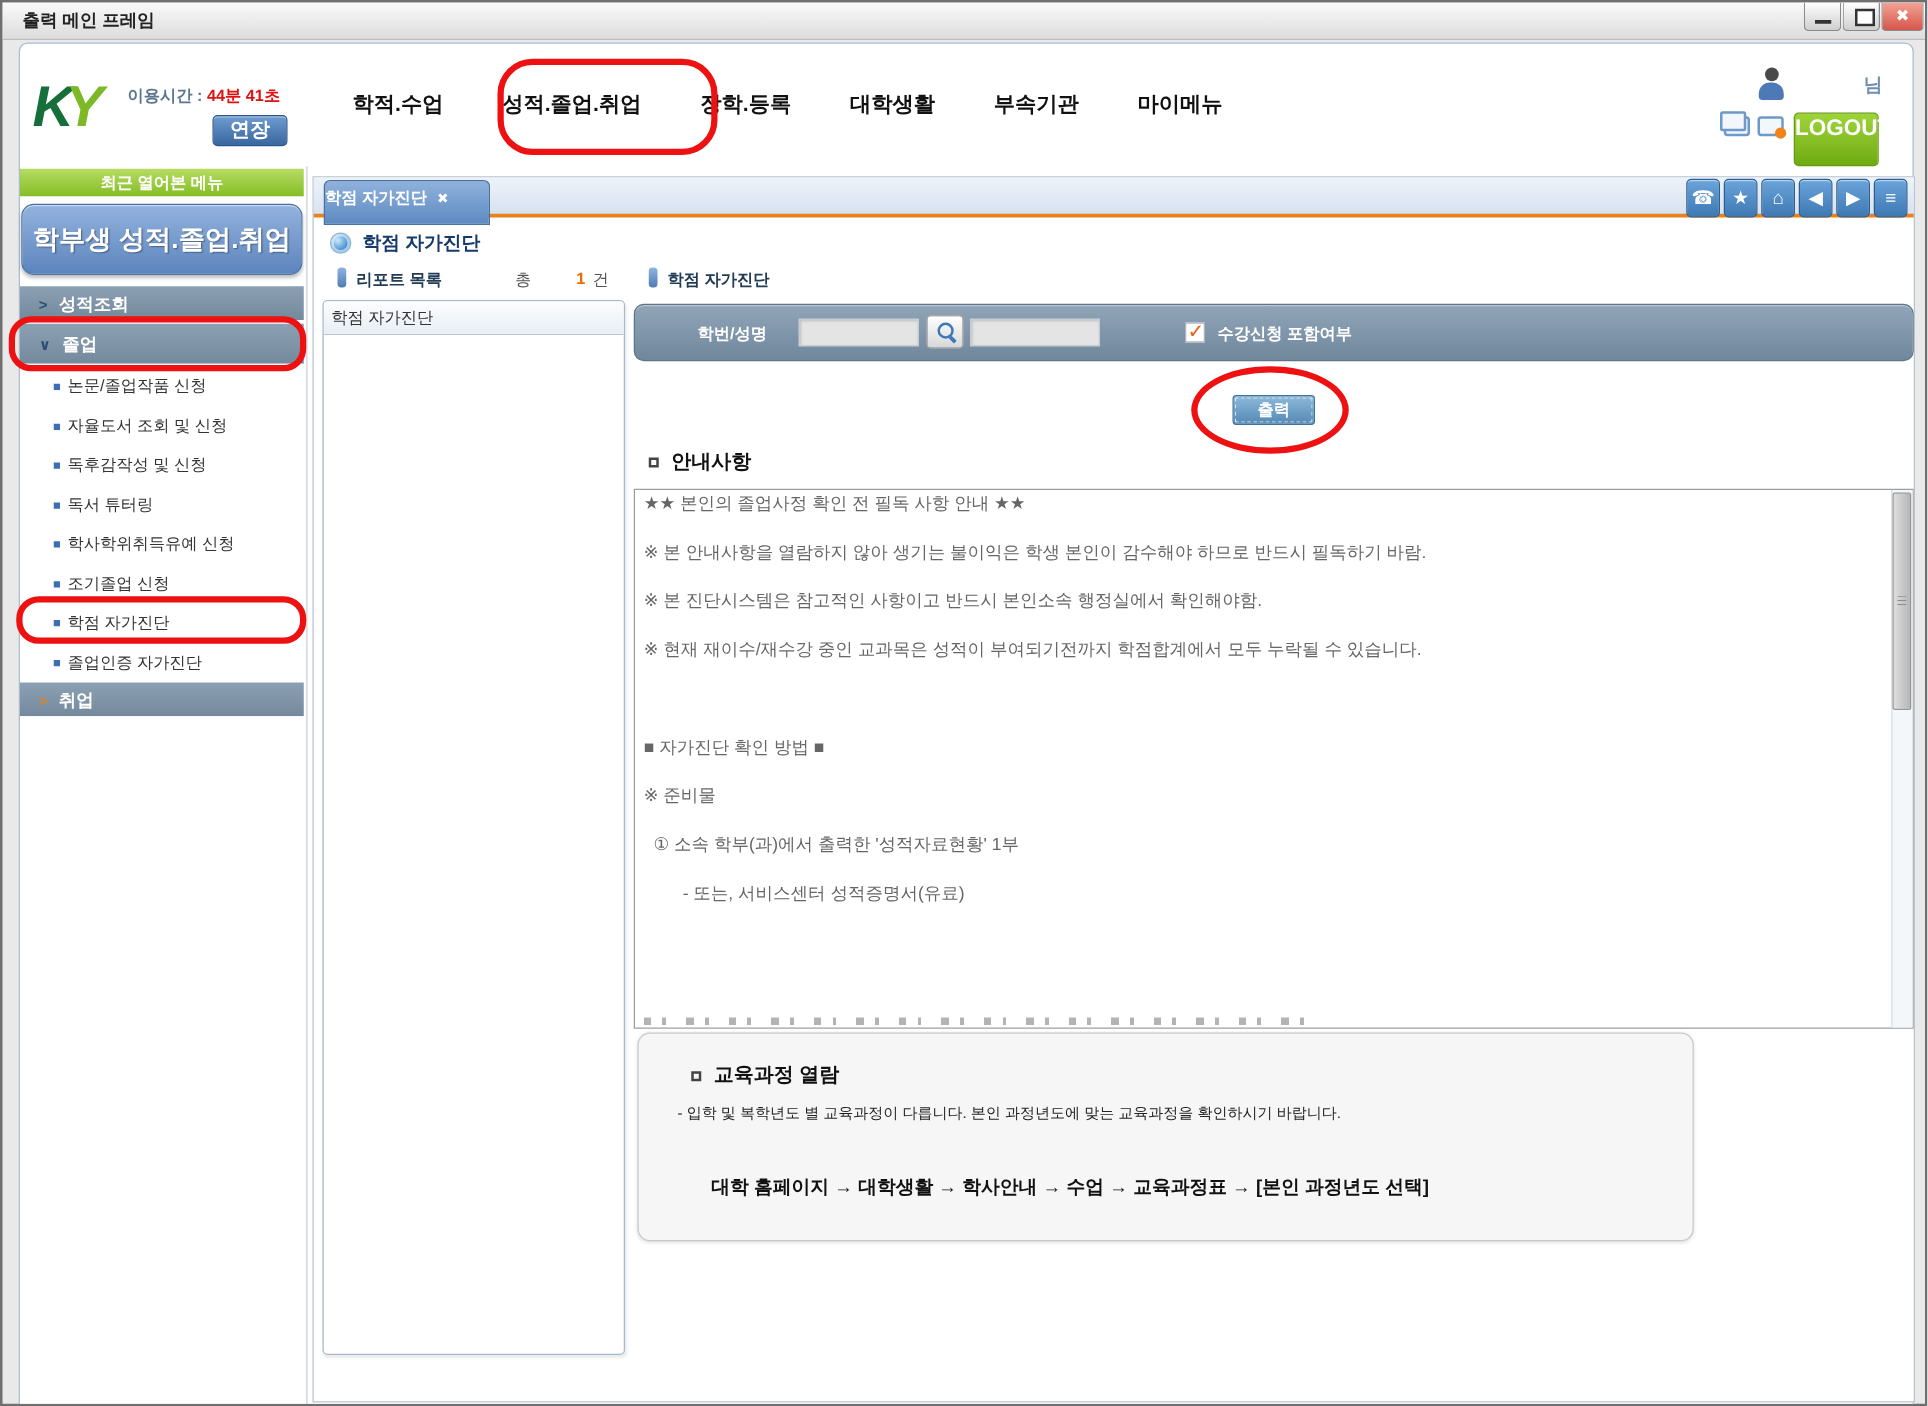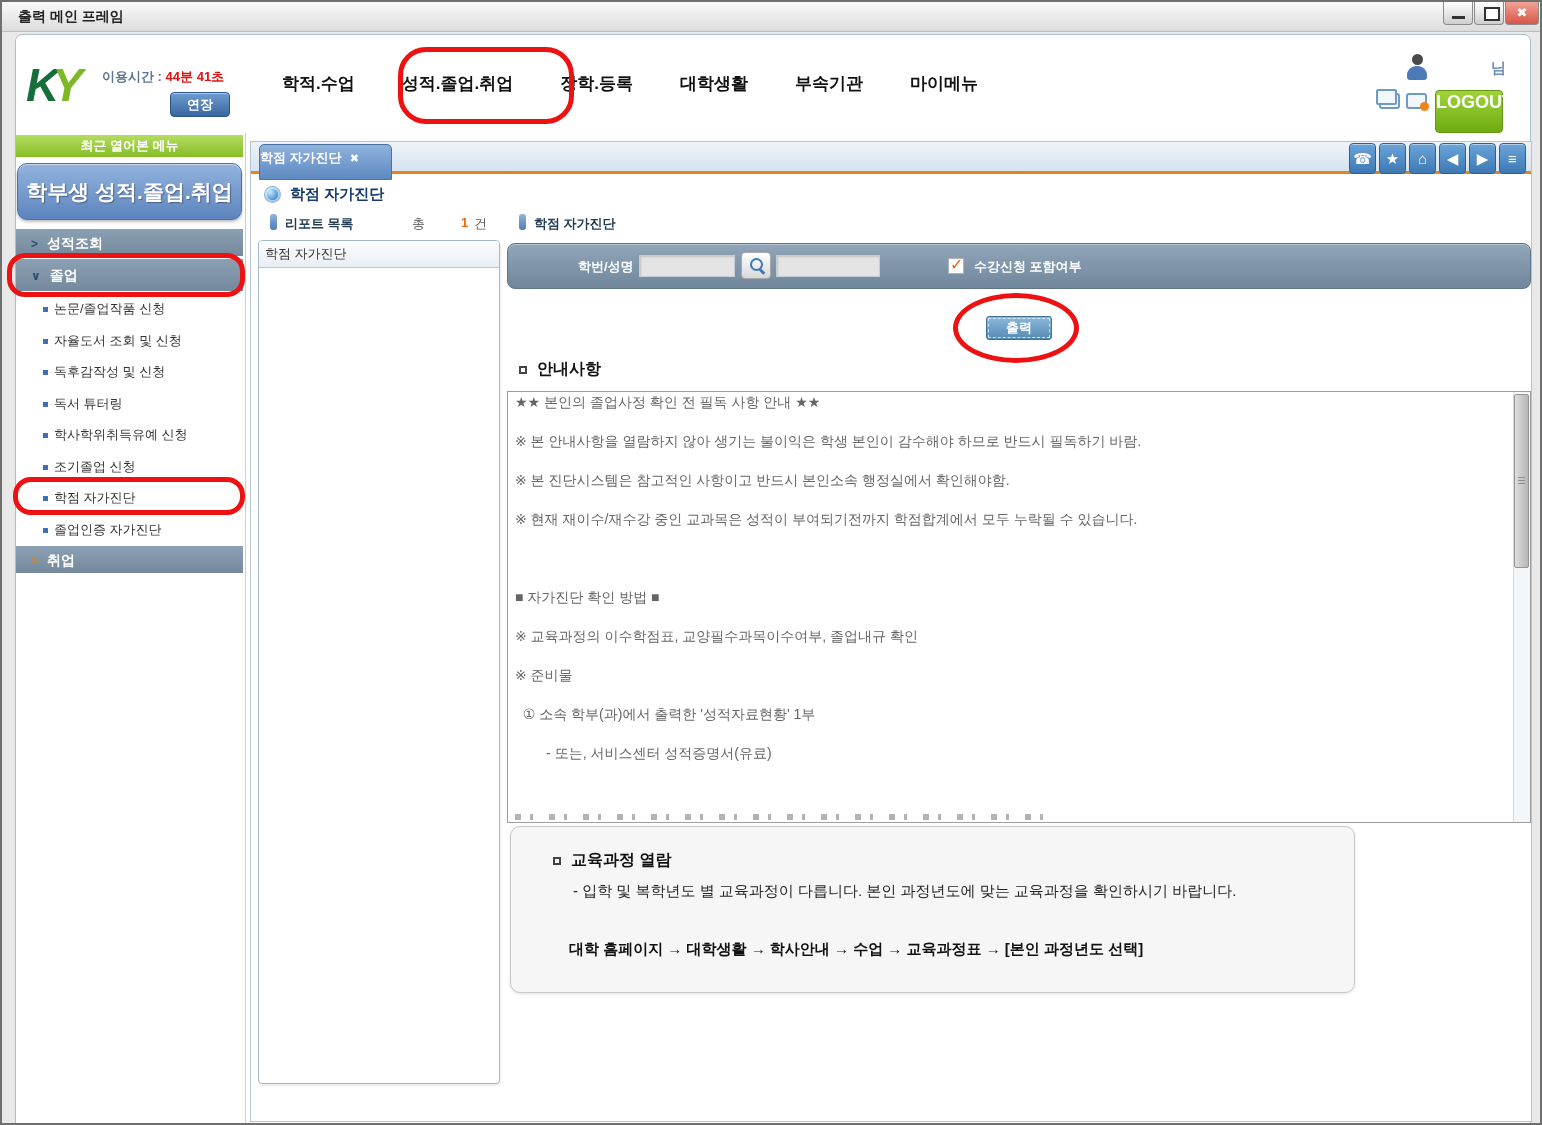--- a/index.html
+++ b/index.html
@@ -23,21 +23,21 @@
   .btn-close span { color:#fff; font-weight:bold; font-size:13px; line-height:21px; }
   .app-frame { position:absolute; left:13px; top:32px; width:1516px; height:1091px;
     background:#fff; border:1px solid #a9bdce; border-radius:7px 7px 0 0; }
   
   .logo { position:absolute; left:24px; top:56px; font-size:46px; font-weight:800; font-style:italic; letter-spacing:-7px; }
   .logo .k { color:#166f3a; } .logo .y { color:#7db827; }
   .session { position:absolute; left:100px; top:66px; font-size:13px; font-weight:bold; color:#5c7790; }
   .session .time { color:#e01111; }
   .extend-btn { position:absolute; left:168px; top:90px; width:60px; height:25px;
     background:linear-gradient(#6f9cd0,#38669e); border:1px solid #2c558a; border-radius:4px;
-    color:#fff; font-weight:bold; font-size:13px; text-align:center; line-height:23px;
+    color:#fff; font-weight:bold; font-size:16px; text-align:center; line-height:23px;
     box-shadow:inset 0 1px 0 rgba(255,255,255,.45); cursor:pointer; }
   .nav { position:absolute; left:280px; top:70px; display:flex; gap:47px;
     font-size:17px; font-weight:bold; color:#111; }
   .nav div { cursor:pointer; white-space:nowrap; }
   .person { position:absolute; left:1404px; top:52px; width:22px; height:27px; }
   .person::before { content:""; position:absolute; left:6px; top:0; width:11px; height:11px; border-radius:50%; background:#4a4a4a; }
   .person::after  { content:""; position:absolute; left:1px; top:12px; width:20px; height:14px; border-radius:9px 9px 3px 3px; background:#4d79b6; }
   .user-suffix { position:absolute; left:1489px; top:57px; font-size:15px; font-weight:bold; color:#6f8db0; }
   .miniwin { position:absolute; top:91px; width:21px; height:16px; border:2px solid #6f99c8; background:#f2f7fc; border-radius:3px; cursor:pointer; }
   .miniwin.one { left:1377px; }
@@ -90,21 +90,21 @@
   .lbl-dim { position:absolute; font-size:13px; color:#555; }
   .count-orange { position:absolute; font-size:13px; font-weight:bold; color:#ee6a00; }
   .list-panel { position:absolute; left:256px; top:238px; width:242px; height:844px;
     border:1px solid #a5b9cc; border-radius:4px; background:#fff; box-shadow:1px 2px 2px rgba(0,0,0,.08); }
   .list-item { height:27px; background:linear-gradient(#fcfdfe,#e9eef4); border-bottom:1px solid #b7c5d4;
     border-radius:3px 3px 0 0; font-size:13px; color:#333; line-height:26px; padding-left:6px; cursor:pointer; }
   
   .search-bar { position:absolute; left:505px; top:241px; width:1024px; height:46px;
     background:linear-gradient(#91a5b8,#70879c); border:1px solid #5d7489; border-radius:8px;
     box-shadow:inset 0 1px 0 rgba(255,255,255,.35); }
-  .search-label { position:absolute; left:576px; top:256px; color:#fff; font-weight:bold; font-size:13px; }
+  .search-label { position:absolute; left:556px; top:256px; color:#fff; font-weight:bold; font-size:13px; }
   .inp { position:absolute; height:22px; background:#e4e4e4; border:1px solid #c6cdd4; box-shadow:inset 1px 1px 2px rgba(0,0,0,.15); }
   .inp1 { left:637px; top:253px; width:96px; }
   .inp2 { left:774px; top:253px; width:104px; }
   .search-btn { position:absolute; left:739px; top:250px; width:30px; height:27px;
     background:linear-gradient(#ffffff,#d8d8d8); border:1px solid #a8a8a8; border-radius:4px; cursor:pointer; }
   .mag { position:absolute; left:8px; top:5px; width:14px; height:14px; }
   .mag::before { content:""; position:absolute; left:0; top:0; width:9px; height:9px; border:2px solid #3f78b8; border-radius:50%; }
   .mag::after { content:""; position:absolute; left:10px; top:10px; width:6px; height:3px; background:#3f78b8;
     transform:rotate(45deg); transform-origin:left center; }
   .chk { position:absolute; left:946px; top:256px; width:16px; height:16px; background:#fff; border:1px solid #aeb4ba; cursor:pointer; }
@@ -127,21 +127,21 @@
     background:repeating-linear-gradient(90deg,#8a8a8a 0 6px,transparent 6px 15px,#8a8a8a 15px 18px,transparent 18px 34px); }
   .sb-track { position:absolute; left:1511px; top:390px; width:17px; height:430px; background:#f4f7f9; border-left:1px solid #d7dce0; }
   .sb-thumb { position:absolute; left:1512px; top:392px; width:15px; height:174px;
     background:linear-gradient(90deg,#dedede,#b7b7b7); border:1px solid #969696; border-radius:2px; cursor:pointer; }
   .sb-thumb::after { content:""; position:absolute; left:3px; top:50%; margin-top:-4px; width:7px; height:8px;
     background:repeating-linear-gradient(#8d8d8d 0 1px, transparent 1px 3px); }
   
   .curr-panel { position:absolute; left:508px; top:824px; width:845px; height:167px;
     background:#f6f6f6; border:1px solid #c9c9c9; border-radius:10px; box-shadow:0 1px 3px rgba(0,0,0,.12); }
   .curr-head { left:551px; top:848px; }
-  .curr-desc { position:absolute; left:571px; top:880px; font-size:15px; color:#222; }
+  .curr-desc { position:absolute; left:540px; top:880px; font-size:12px; color:#222; }
   .curr-path { position:absolute; left:567px; top:938px; font-size:15px; font-weight:bold; color:#111; }
   
   .anno { position:absolute; border:5px solid #ed1111; pointer-events:none; z-index:60; }
   .anno-nav   { left:396px; top:45px;  width:176px; height:77px; border-radius:28px; }
   .anno-grad  { left:5px;   top:251px; width:238px; height:44px; border-radius:18px; }
   .anno-credit{ left:11px;  top:475px; width:232px; height:38px; border-radius:18px; }
   .anno-print { left:951px; top:291px; width:126px; height:70px; border-radius:50%; }
 </style>
 </head>
 <body>
@@ -254,21 +254,20 @@
     <b>안내사항</b>
   </div>
   <div class="notice-box"></div>
   <div class="notice-lines">
     <div>★★ 본인의 졸업사정 확인 전 필독 사항 안내 ★★</div>
     <div>※ 본 안내사항을 열람하지 않아 생기는 불이익은 학생 본인이 감수해야 하므로 반드시 필독하기 바람.</div>
     <div>※ 본 진단시스템은 참고적인 사항이고 반드시 본인소속 행정실에서 확인해야함.</div>
     <div>※ 현재 재이수/재수강 중인 교과목은 성적이 부여되기전까지 학점합계에서 모두 누락될 수 있습니다.</div>
     <div></div>
     <div>■ 자가진단 확인 방법 ■</div>
-    <div>※ 교육과정의 이수학점표, 교양필수과목이수여부, 졸업내규 확인</div>
     <div>※ 준비물</div>
     <div>  ① 소속 학부(과)에서 출력한 '성적자료현황' 1부</div>
     <div>        - 또는, 서비스센터 성적증명서(유료)</div>
   </div>
   <div class="clip-strip"></div>
   <div class="sb-track"></div>
   <div class="sb-thumb"></div>
 
   <div class="curr-panel"></div>
   <div class="sec-head curr-head">

